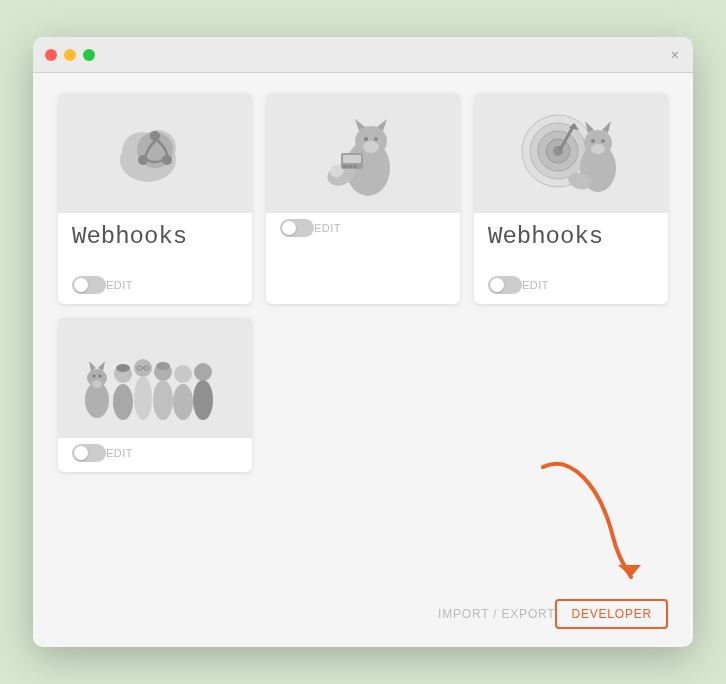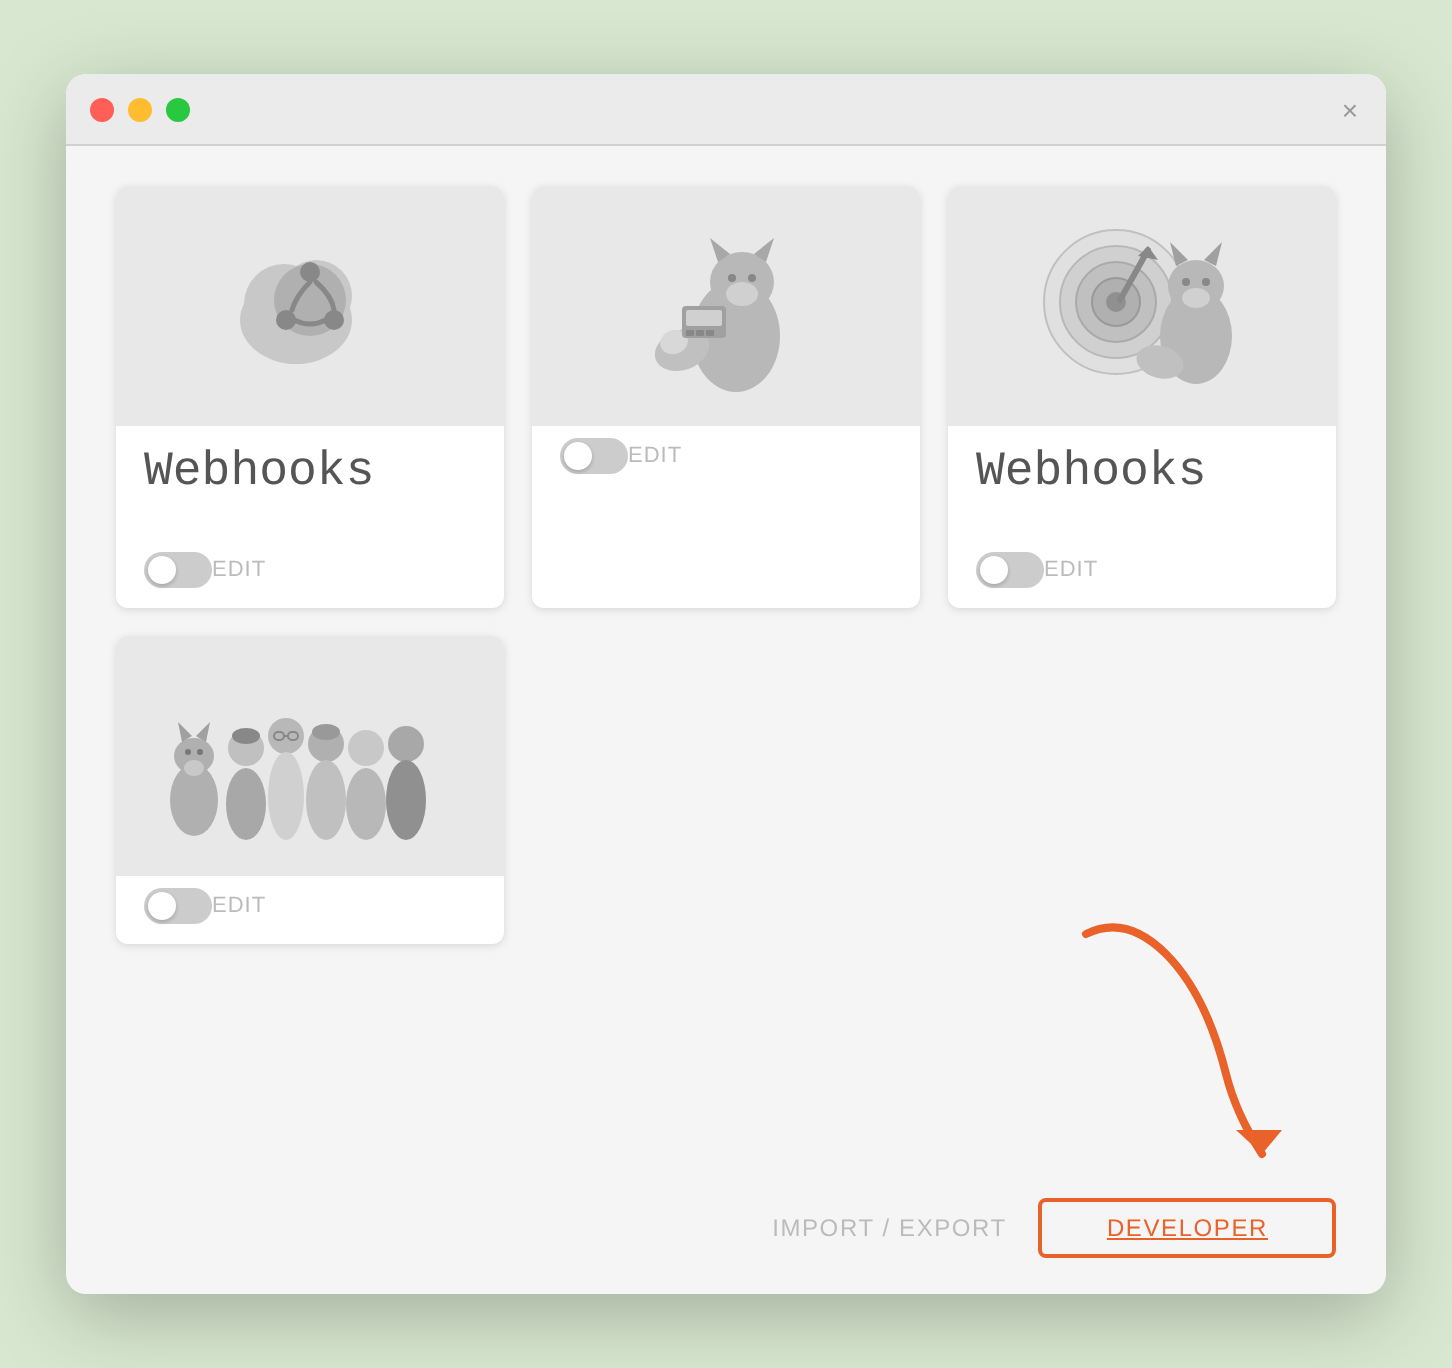--- a/index.html
+++ b/index.html
@@ -142,21 +142,20 @@
 
     .card-single {
       grid-column: 1 / 2;
     }
 
     .footer {
       padding: 10px 25px 18px;
       display: flex;
       align-items: center;
       justify-content: flex-end;
-      gap: 16px;
       position: relative;
     }
 
     .import-export-btn {
       font-size: 12px;
       color: #bbb;
       letter-spacing: 0.8px;
       text-transform: uppercase;
       cursor: pointer;
       border: none;
@@ -166,23 +165,22 @@
 
     .developer-btn {
       font-size: 12px;
       color: #e8622a;
       letter-spacing: 0.8px;
       text-transform: uppercase;
       cursor: pointer;
       border: 2px solid #e8622a;
       background: none;
       font-family: inherit;
-      padding: 6px 32px;
+      padding: 6px 14px;
       border-radius: 4px;
-      text-decoration: underline;
     }
 
     
     .arrow-overlay {
       position: absolute;
       right: 10px;
       bottom: 40px;
       width: 200px;
       height: 160px;
       pointer-events: none;

